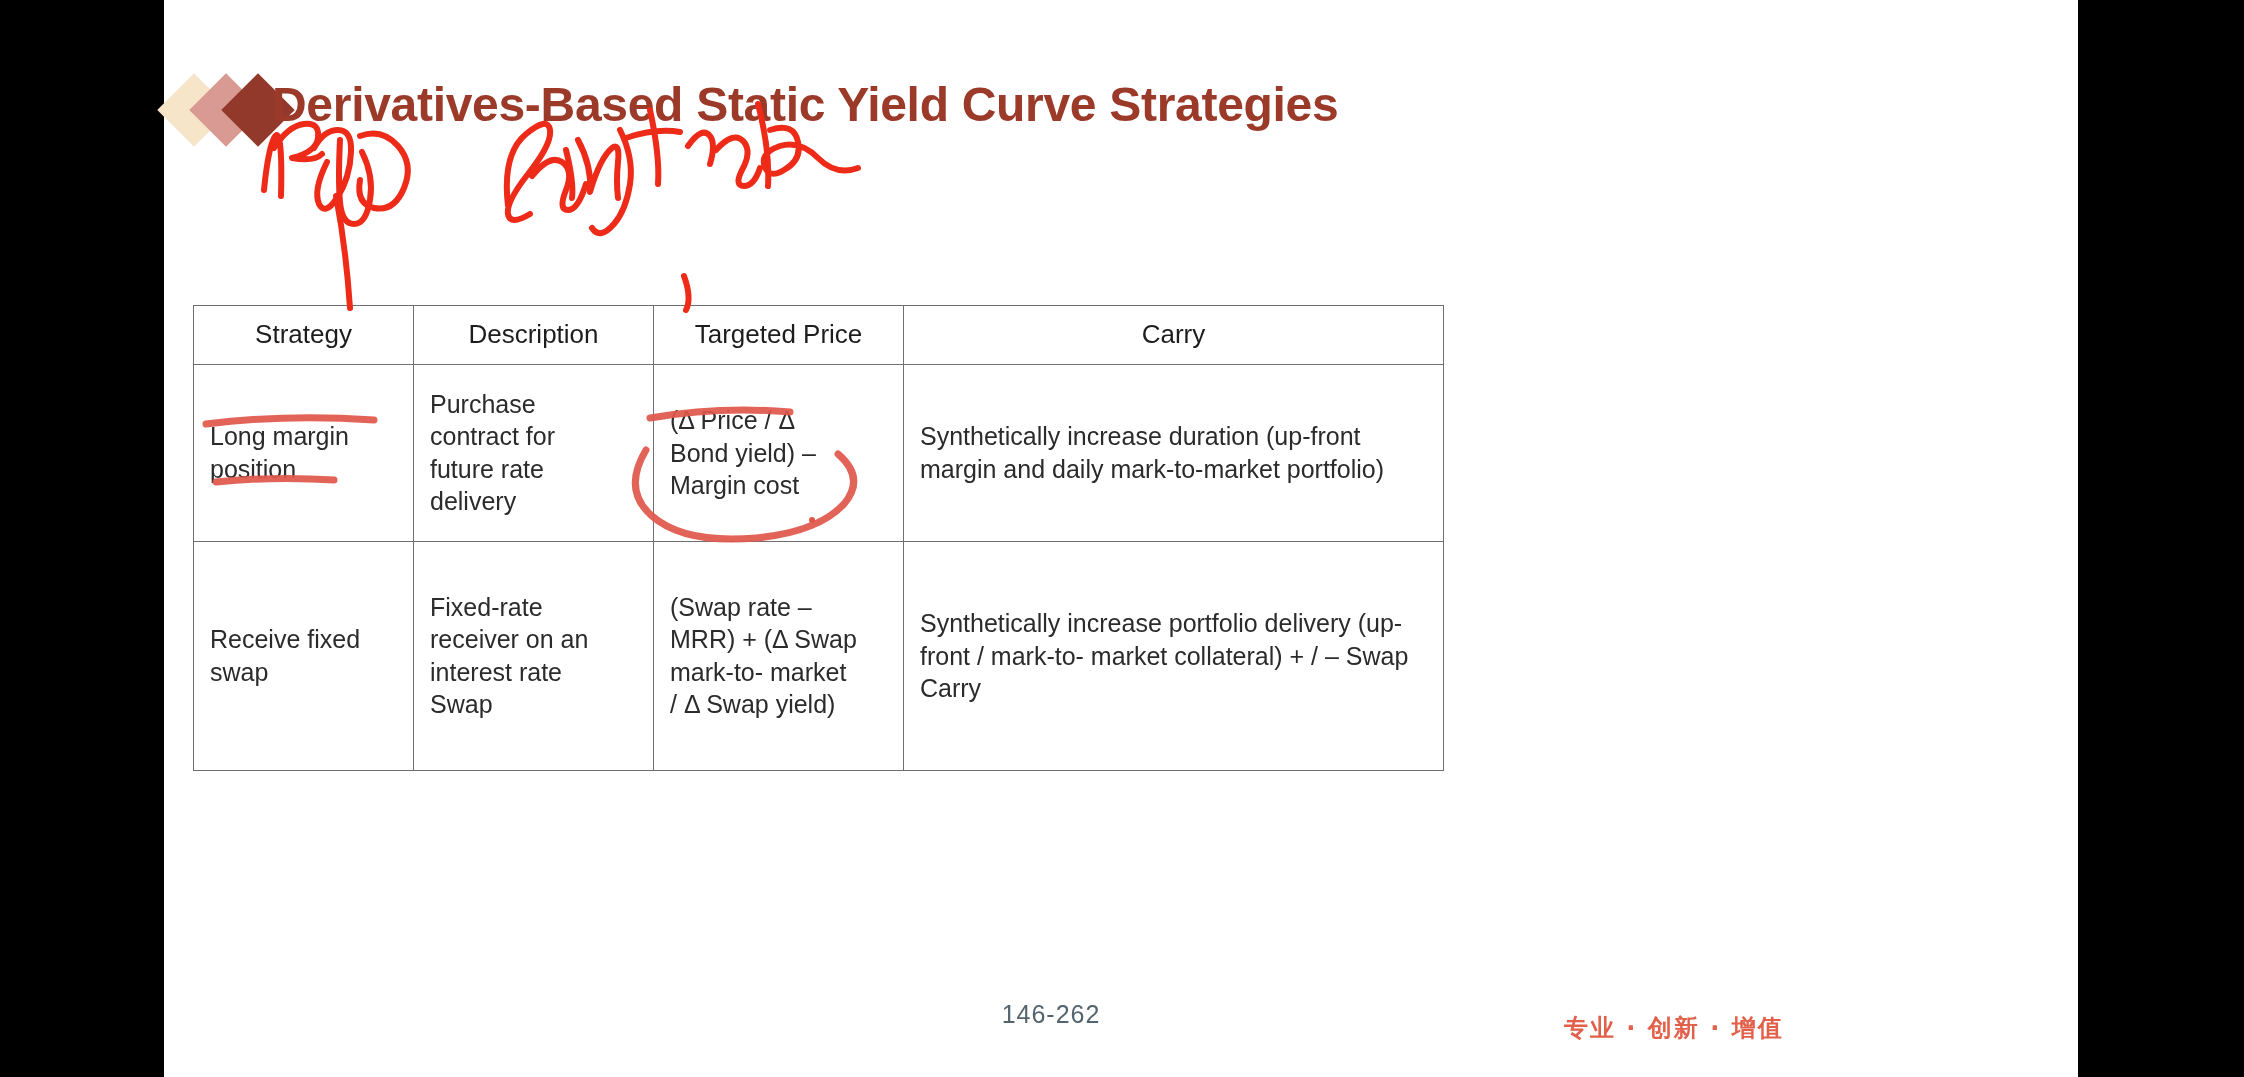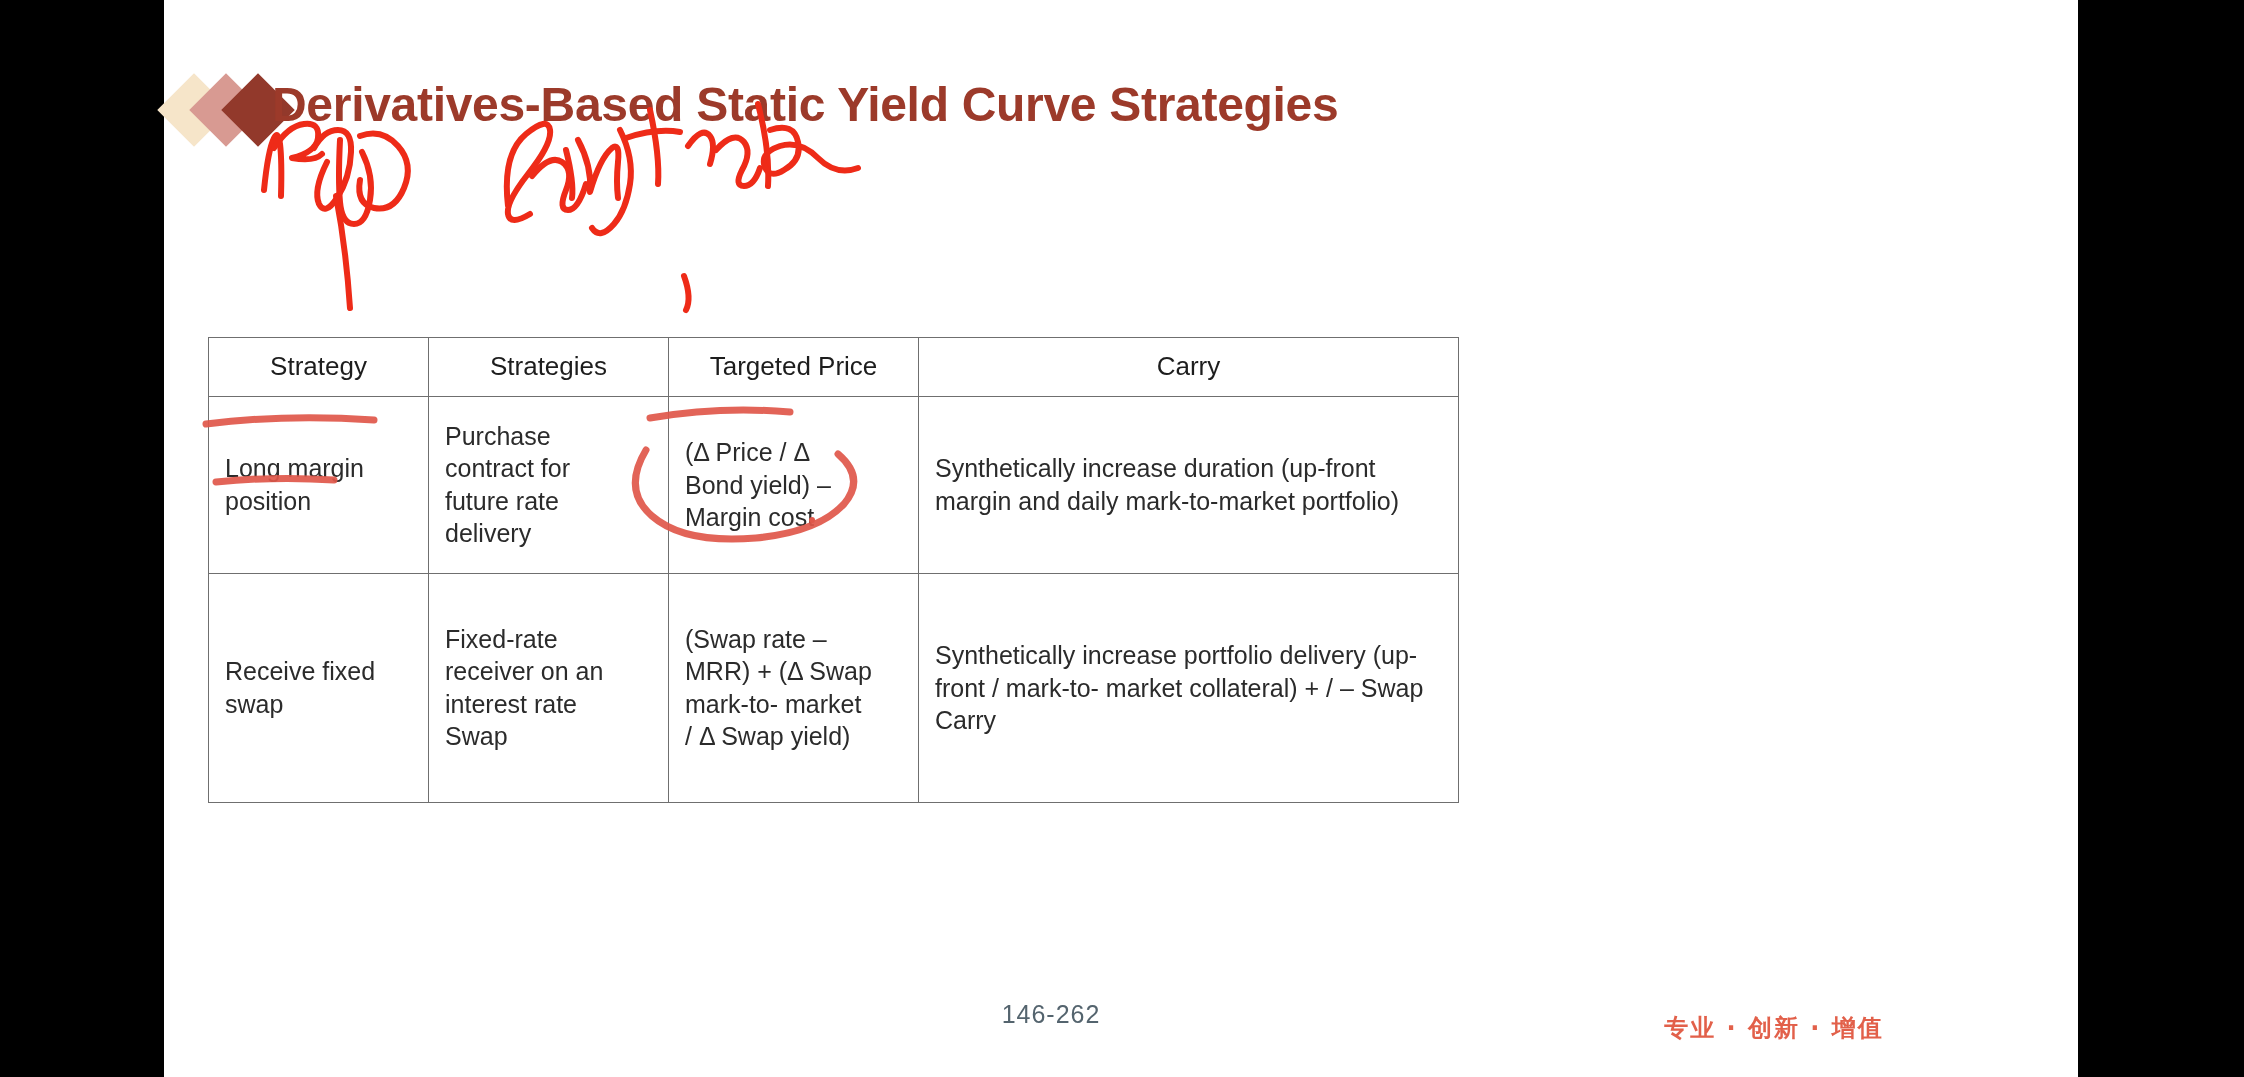--- a/index.html
+++ b/index.html
@@ -20,38 +20,38 @@
   .dia.d2{left:36px;top:8px;background:#d89a92;}
   .dia.d3{left:68px;top:8px;background:#92392b;}
   .title-text{position:absolute;left:108px;top:0px;width:1760px;
        font-size:48px;font-weight:bold;color:#9c3a2a;letter-spacing:-0.3px;
        white-space:nowrap;line-height:86px;}
 
   
   .ink{position:absolute;left:0;top:0;width:1914px;height:1077px;pointer-events:none;}
 
   
-  .tbl{position:absolute;left:44px;top:305px;width:1250px;margin-top:32px;}
+  .tbl{position:absolute;left:29px;top:305px;width:1250px;}
   table{border-collapse:collapse;width:1250px;table-layout:fixed;
         font-size:25px;color:#2b2b2b;}
   table td,table th{border:1.6px solid #6f6f6f;padding:14px 16px;vertical-align:middle;
         line-height:1.30;font-weight:normal;text-align:left;}
   thead th{text-align:center;font-size:26px;padding:12px 10px;color:#1d1d1d;}
   col.c1{width:220px;}
   col.c2{width:240px;}
   col.c3{width:250px;}
   col.c4{width:540px;}
   tbody tr.r1 td{height:148px;}
   tbody tr.r2 td{height:200px;}
   td.nowrapcell{white-space:pre-line;}
 
   
   .page-num{position:absolute;left:0;top:1000px;width:1774px;text-align:center;
        font-size:25px;color:#54646e;letter-spacing:1px;}
-  .brand{position:absolute;left:1400px;top:1012px;width:420px;text-align:center;
+  .brand{position:absolute;left:1400px;top:1012px;width:420px;text-align:left;
        font-size:24px;color:#e2604a;font-weight:bold;letter-spacing:2px;
        font-family:"DejaVu Sans",sans-serif;}
 </style>
 </head>
 <body>
 
 <div class="stage">
 
   <div class="bar-left"></div>
   <div class="bar-right"></div>
@@ -71,21 +71,21 @@
       <table>
         <colgroup>
             <col class="c1">
             <col class="c2">
             <col class="c3">
             <col class="c4">
           </colgroup>
         <thead>
           <tr>
             <th>Strategy</th>
-            <th>Strategies</th>
+            <th>Description</th>
             <th>Targeted Price</th>
             <th>Carry</th>
           </tr>
         </thead>
         <tbody>
           <tr class="r1">
             <td class="nowrapcell">Long margin
 position</td>
             <td class="nowrapcell">Purchase
 contract for

